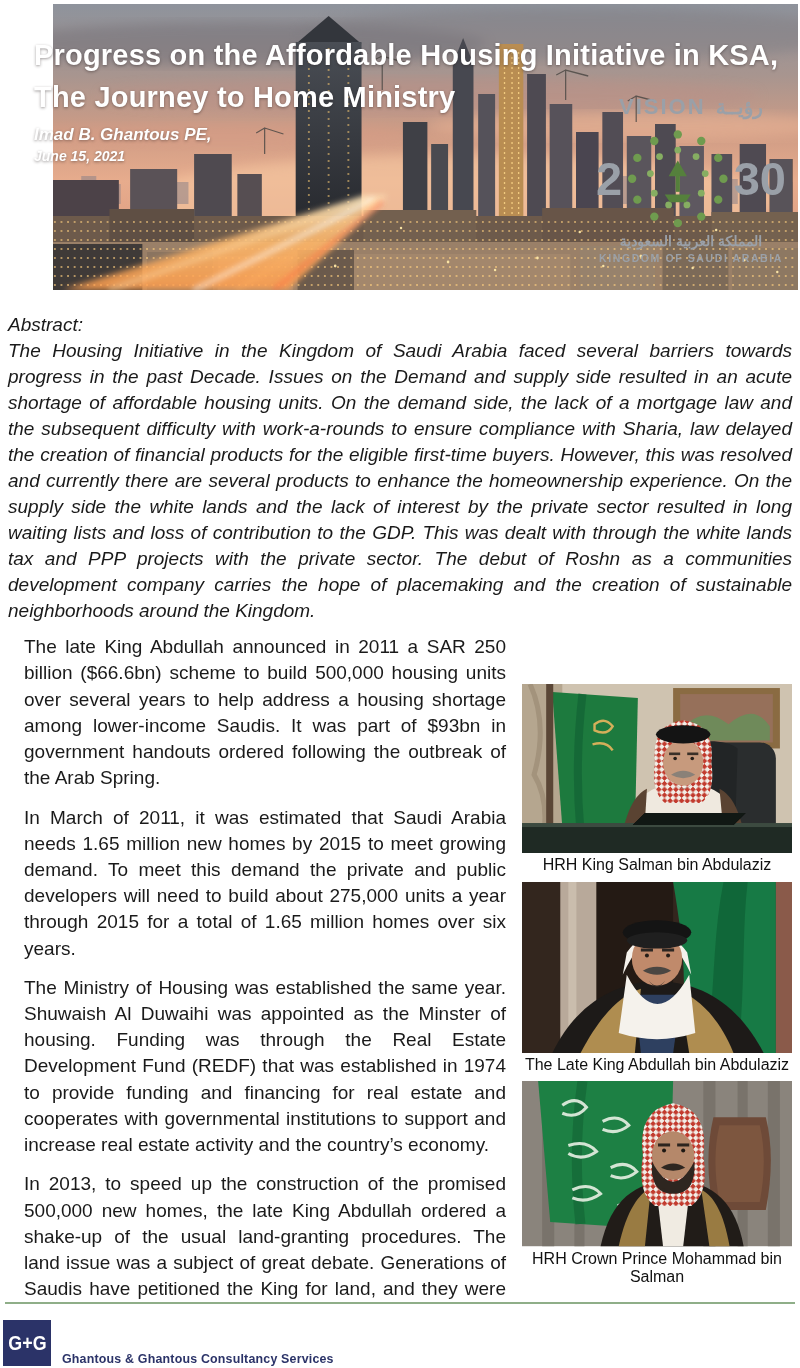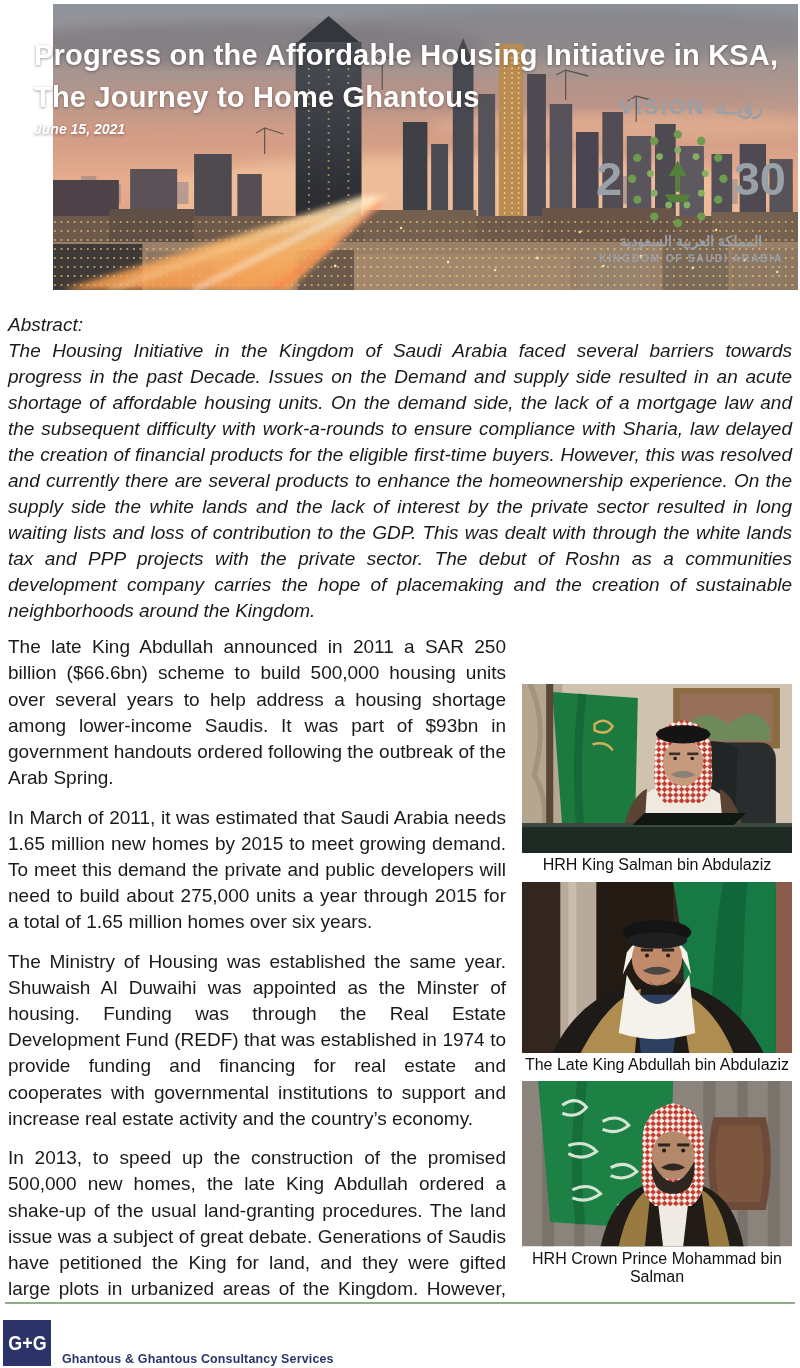--- a/index.html
+++ b/index.html
@@ -30,21 +30,21 @@
   .vl-row3 { font-size:14px; font-weight:bold; }
   .vl-row4 { font-size:10.5px; font-weight:bold; letter-spacing:1.6px; margin-top:5px; }
 
   
   .doc { position:absolute; top:312px; left:8px; width:784px; }
   .abstract { font-style:italic; font-size:19px; line-height:1.37; text-align:justify; }
   .abstract-label { display:block; }
   .section-heading { color:var(--green-heading,#538135); font-size:25px; font-weight:500; margin:27px 0 10px 0; }
 
   .flow { margin-top:10px; }
-  .flow p { font-size:19px; line-height:1.38; text-align:justify; margin:13px 0 0 0; }
+  .flow p { font-size:19px; line-height:1.38; text-align:justify; margin:13px 0 0 16px; }
   .flow p:first-of-type { margin-top:0; }
 
   .figures { float:right; width:270px; margin:50px 0 2px 16px; }
   .figure { margin-bottom:7px; }
   .figure svg { display:block; width:270px; }
   .fig-caption { font-size:16px; text-align:center; margin-top:3px; color:#111; line-height:1.15; }
 
   
   .footer { position:absolute; left:0; bottom:0; width:800px; height:66px; background:#fff; }
   .footer-divider { height:2px; background:var(--divider-green,#8fae88); margin:0 5px; }
@@ -203,22 +203,23 @@
           <circle cx="300" cy="262" r="1.4"></circle>
         <circle cx="370" cy="224" r="1.3"></circle>
           <circle cx="560" cy="228" r="1.3"></circle>
           <circle cx="705" cy="226" r="1.3"></circle>
       </g>
     </svg>
 
     <div class="hero-text">
       <div class="hero-title">
         <div>Progress on the Affordable Housing Initiative in KSA,</div>
-        <div>The Journey to Home Ghantous</div>
+        <div>The Journey to Home Ministry</div>
       </div>
+      <div class="hero-author">Imad B. Ghantous PE,</div>
       <div class="hero-date">June 15, 2021</div>
     </div>
 
     <div class="vision-logo">
       <div class="vl-row1">
         <span>VISION</span>
         <span class="ar">رؤيــة</span>
       </div>
       <div class="vl-row2">
         <span>2</span>

